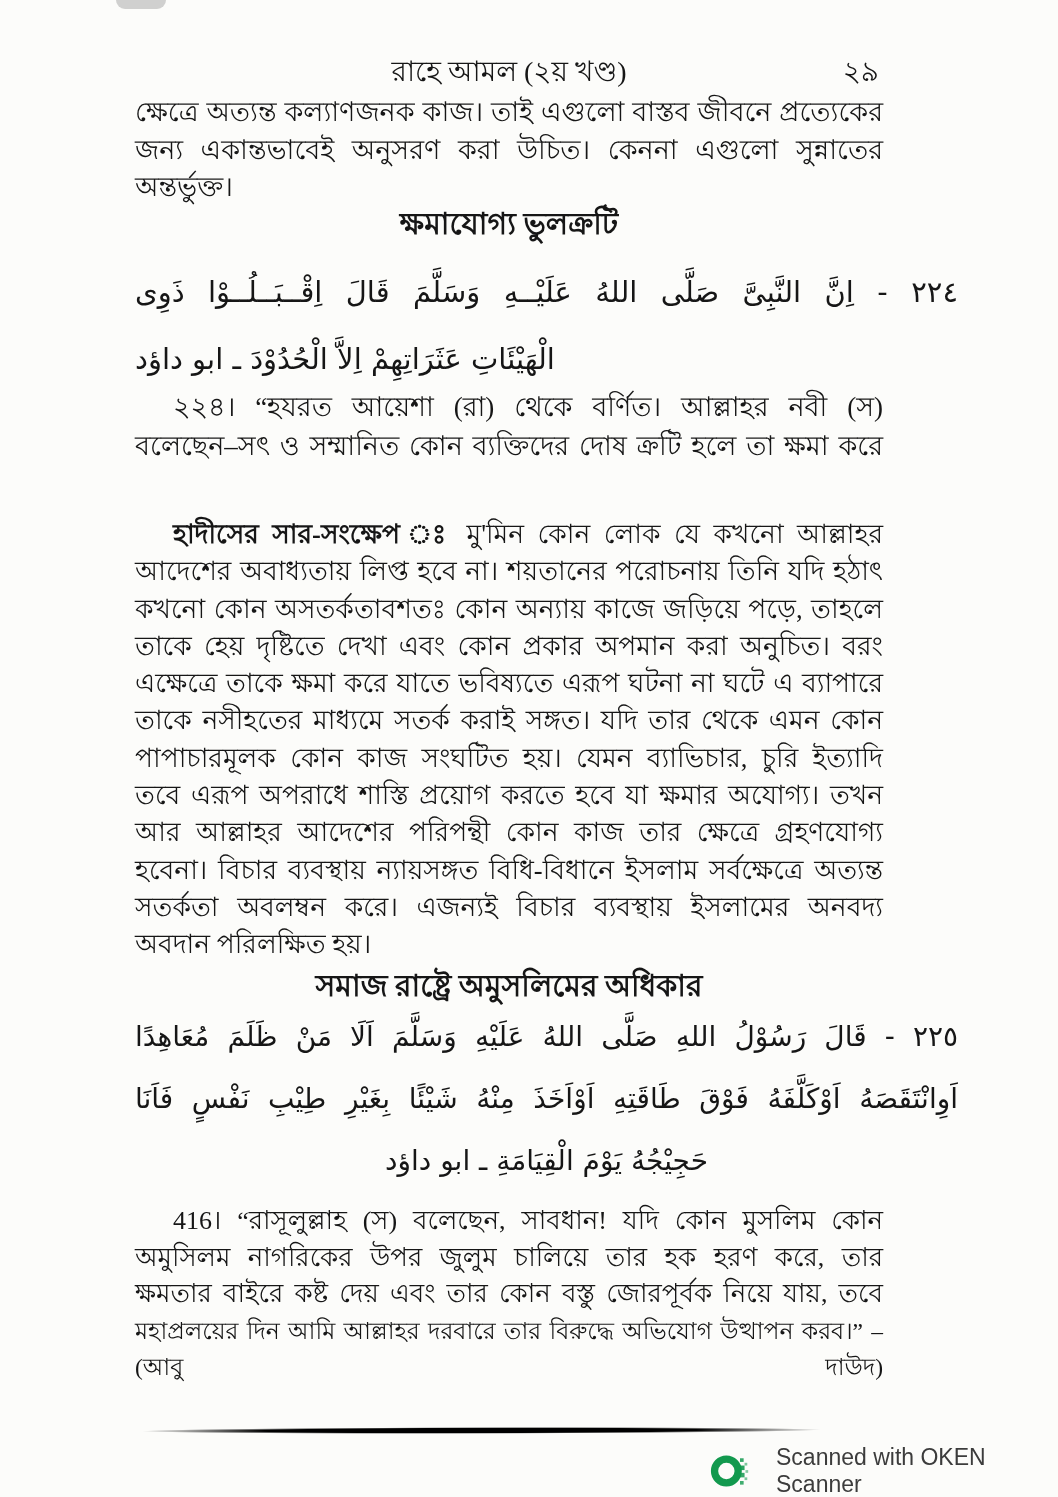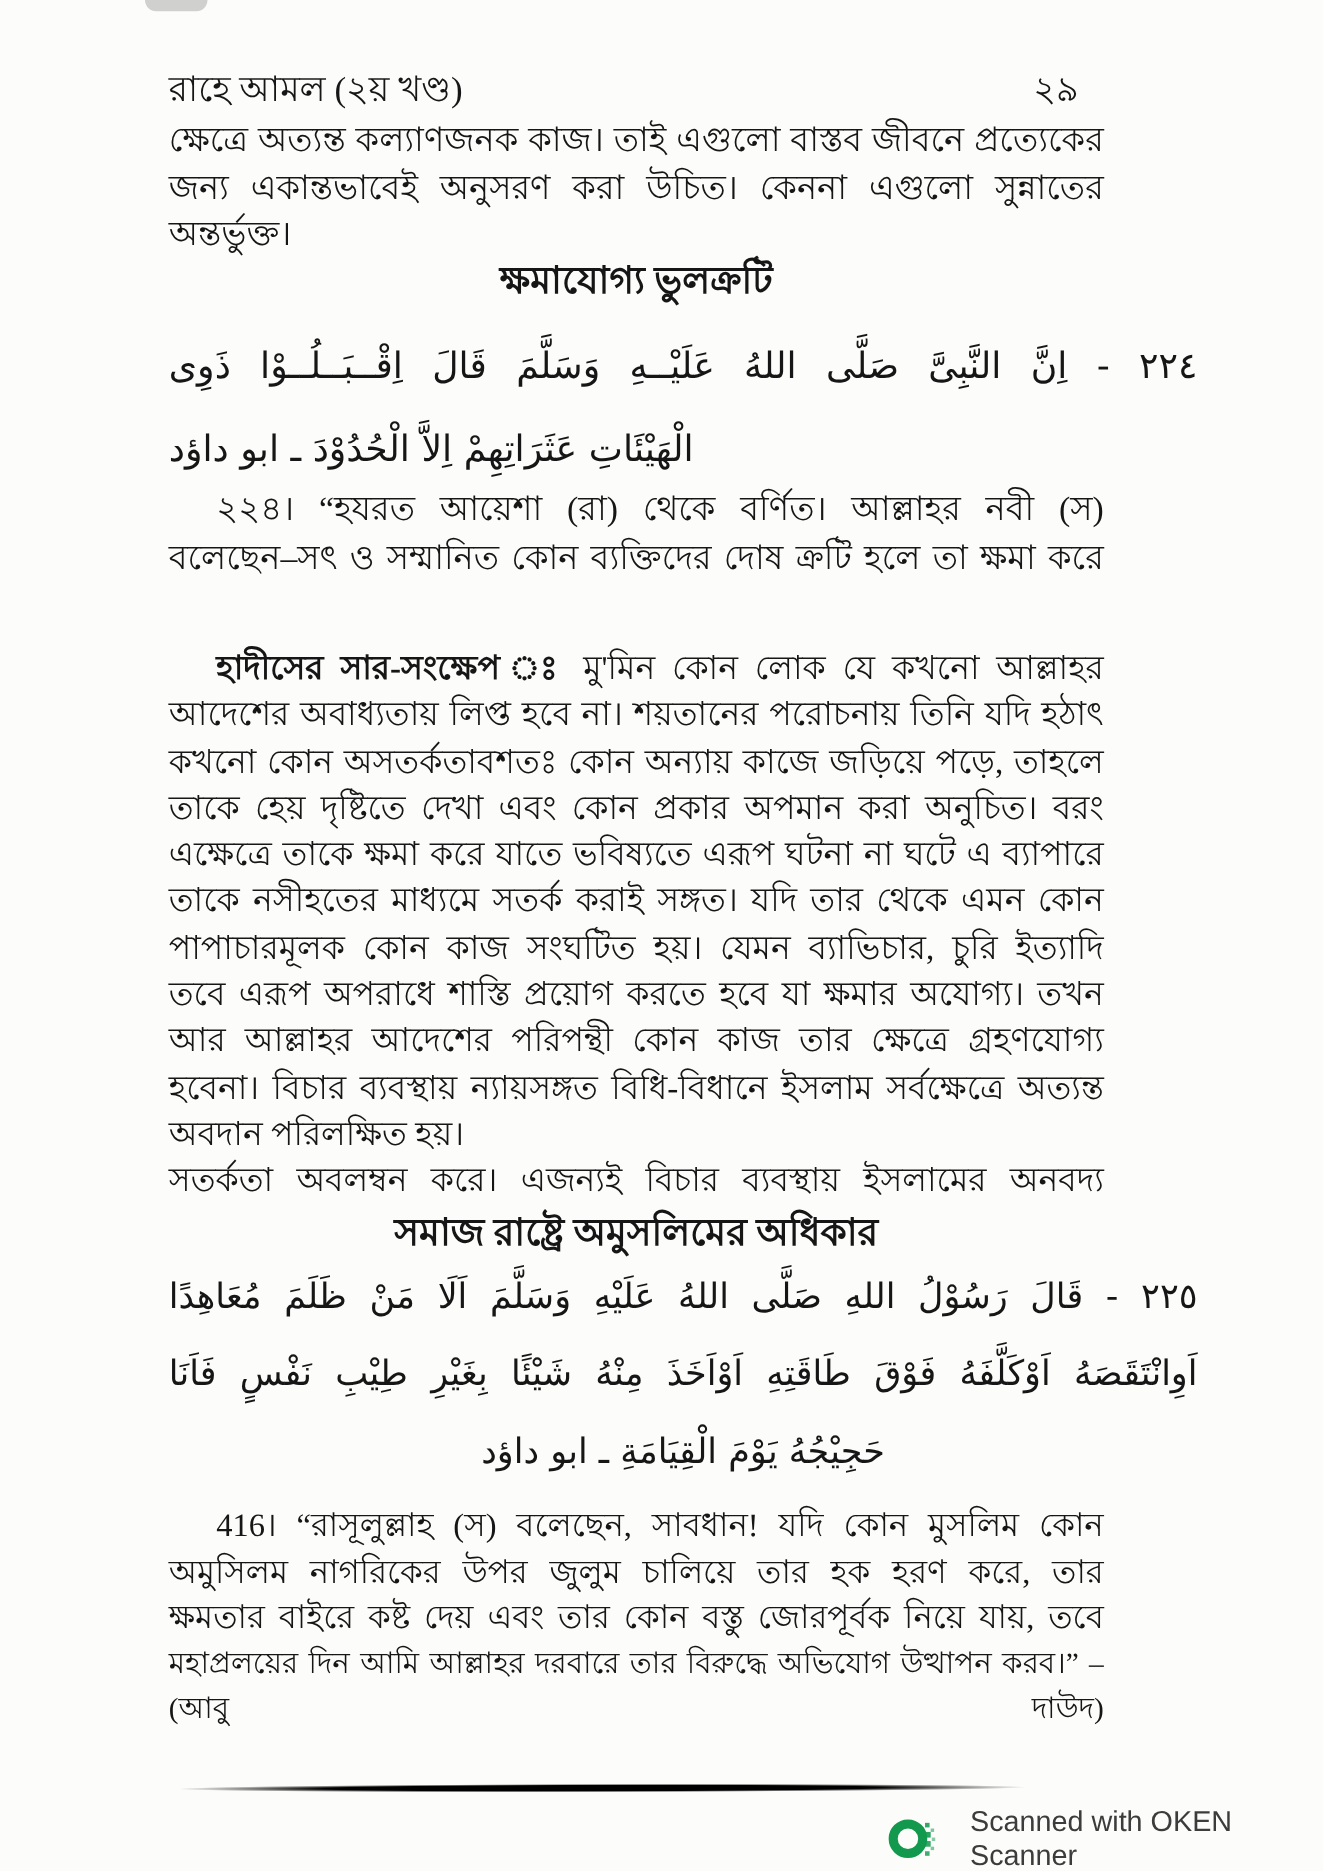--- a/index.html
+++ b/index.html
@@ -8,22 +8,22 @@
     position: relative;
     width: 1058px; height: 1497px;
     background: #fcfcfa;
     overflow: hidden;
     color: #161616;
   }
   .bn { font-family: "Liberation Serif", "DejaVu Serif", serif; }
   .ar { font-family: "DejaVu Sans", sans-serif; direction: rtl; unicode-bidi: isolate; }
 
   .header { position: absolute; left: 135px; top: 50px; width: 748px; font-size: 28px; }
-  .title  { }
-  .pagenum { position: absolute; right: 20px; top: 0; font-size: 28px; }
+  .title  { text-align: center; }
+  .pagenum { position: absolute; right: 4px; top: 0; font-size: 28px; }
 
   .block   { position: absolute; left: 135px; width: 748px; }
   .ar-block{ position: absolute; left: 135px; width: 823px; }
 
   .ln { text-align: justify; text-align-last: justify; }
   .ln.last { text-align: center; text-align-last: left; }
   .ln.first { text-indent: 38px; }
   .b { font-weight: bold; margin-top: 32px; }
   .sm { font-size: 23.5px; }
 
@@ -95,22 +95,22 @@
     </div>
     <div class="ln">আদেশের অবাধ্যতায় লিপ্ত হবে না। শয়তানের পরোচনায় তিনি যদি হঠাৎ</div>
     <div class="ln">কখনো কোন অসতর্কতাবশতঃ কোন অন্যায় কাজে জড়িয়ে পড়ে, তাহলে</div>
     <div class="ln">তাকে হেয় দৃষ্টিতে দেখা এবং কোন প্রকার অপমান করা অনুচিত। বরং</div>
     <div class="ln">এক্ষেত্রে তাকে ক্ষমা করে যাতে ভবিষ্যতে এরূপ ঘটনা না ঘটে এ ব্যাপারে</div>
     <div class="ln">তাকে নসীহতের মাধ্যমে সতর্ক করাই সঙ্গত। যদি তার থেকে এমন কোন</div>
     <div class="ln">পাপাচারমূলক কোন কাজ সংঘটিত হয়। যেমন ব্যাভিচার, চুরি ইত্যাদি</div>
     <div class="ln">তবে এরূপ অপরাধে শাস্তি প্রয়োগ করতে হবে যা ক্ষমার অযোগ্য। তখন</div>
     <div class="ln">আর আল্লাহর আদেশের পরিপন্থী কোন কাজ তার ক্ষেত্রে গ্রহণযোগ্য</div>
     <div class="ln">হবেনা। বিচার ব্যবস্থায় ন্যায়সঙ্গত বিধি-বিধানে ইসলাম সর্বক্ষেত্রে অত্যন্ত</div>
+    <div class="ln">সতর্কতা অবলম্বন করে। এজন্যই বিচার ব্যবস্থায় ইসলামের অনবদ্য</div>
     <div class="ln last">অবদান পরিলক্ষিত হয়।</div>
-    <div class="ln">সতর্কতা অবলম্বন করে। এজন্যই বিচার ব্যবস্থায় ইসলামের অনবদ্য</div>
   </div>
 
   <div class="sec-h h2 bn">সমাজ রাষ্ট্রে অমুসলিমের অধিকার</div>
 
   <div class="ar-block ar225 ar">
     <div class="ar-ln">٢٢٥ - قَالَ رَسُوْلُ اللهِ صَلَّى اللهُ عَلَيْهِ وَسَلَّمَ اَلَا مَنْ ظَلَمَ مُعَاهِدًا</div>
     <div class="ar-ln">اَوِانْتَقَصَهُ اَوْكَلَّفَهُ فَوْقَ طَاقَتِهِ اَوْاَخَذَ مِنْهُ شَيْئًا بِغَيْرِ طِيْبِ نَفْسٍ فَاَنَا</div>
     <div class="ar-ln center">حَجِيْجُهُ يَوْمَ الْقِيَامَةِ ـ ابو داؤد</div>
   </div>
 

